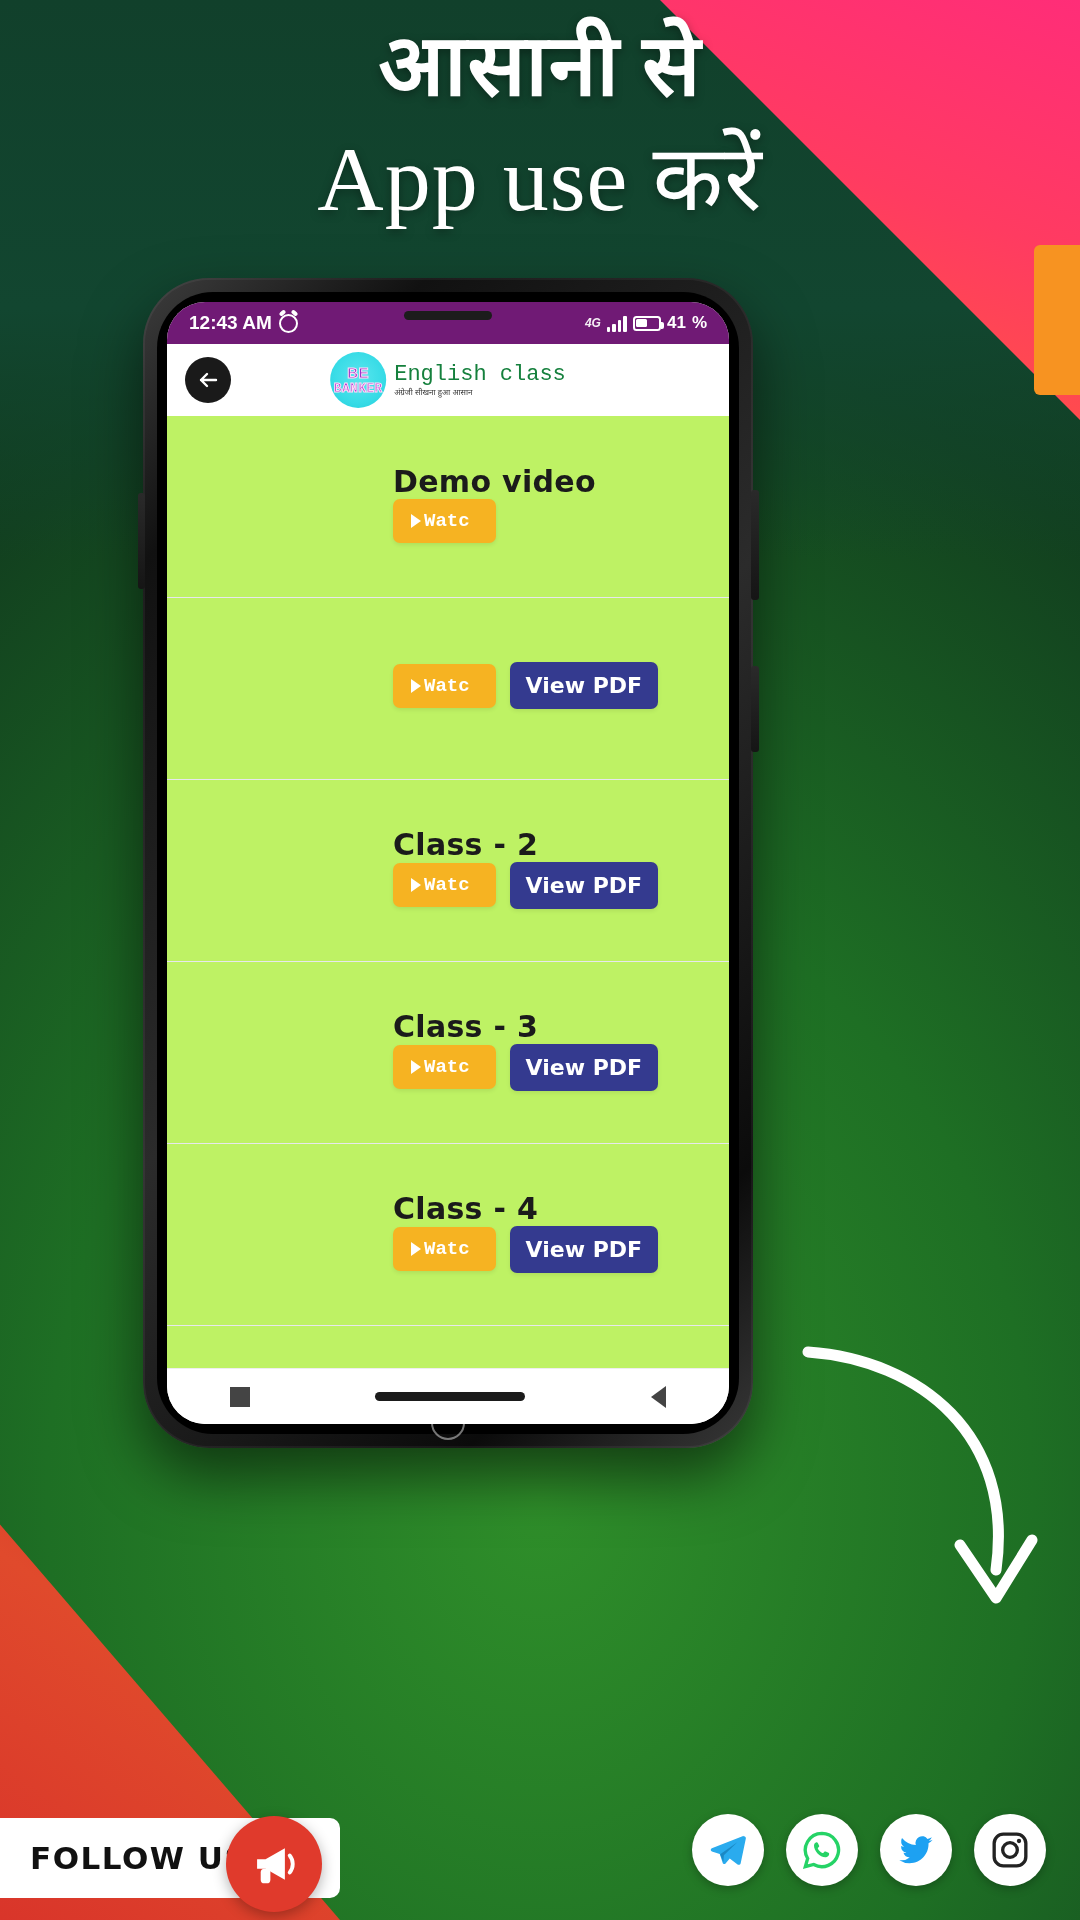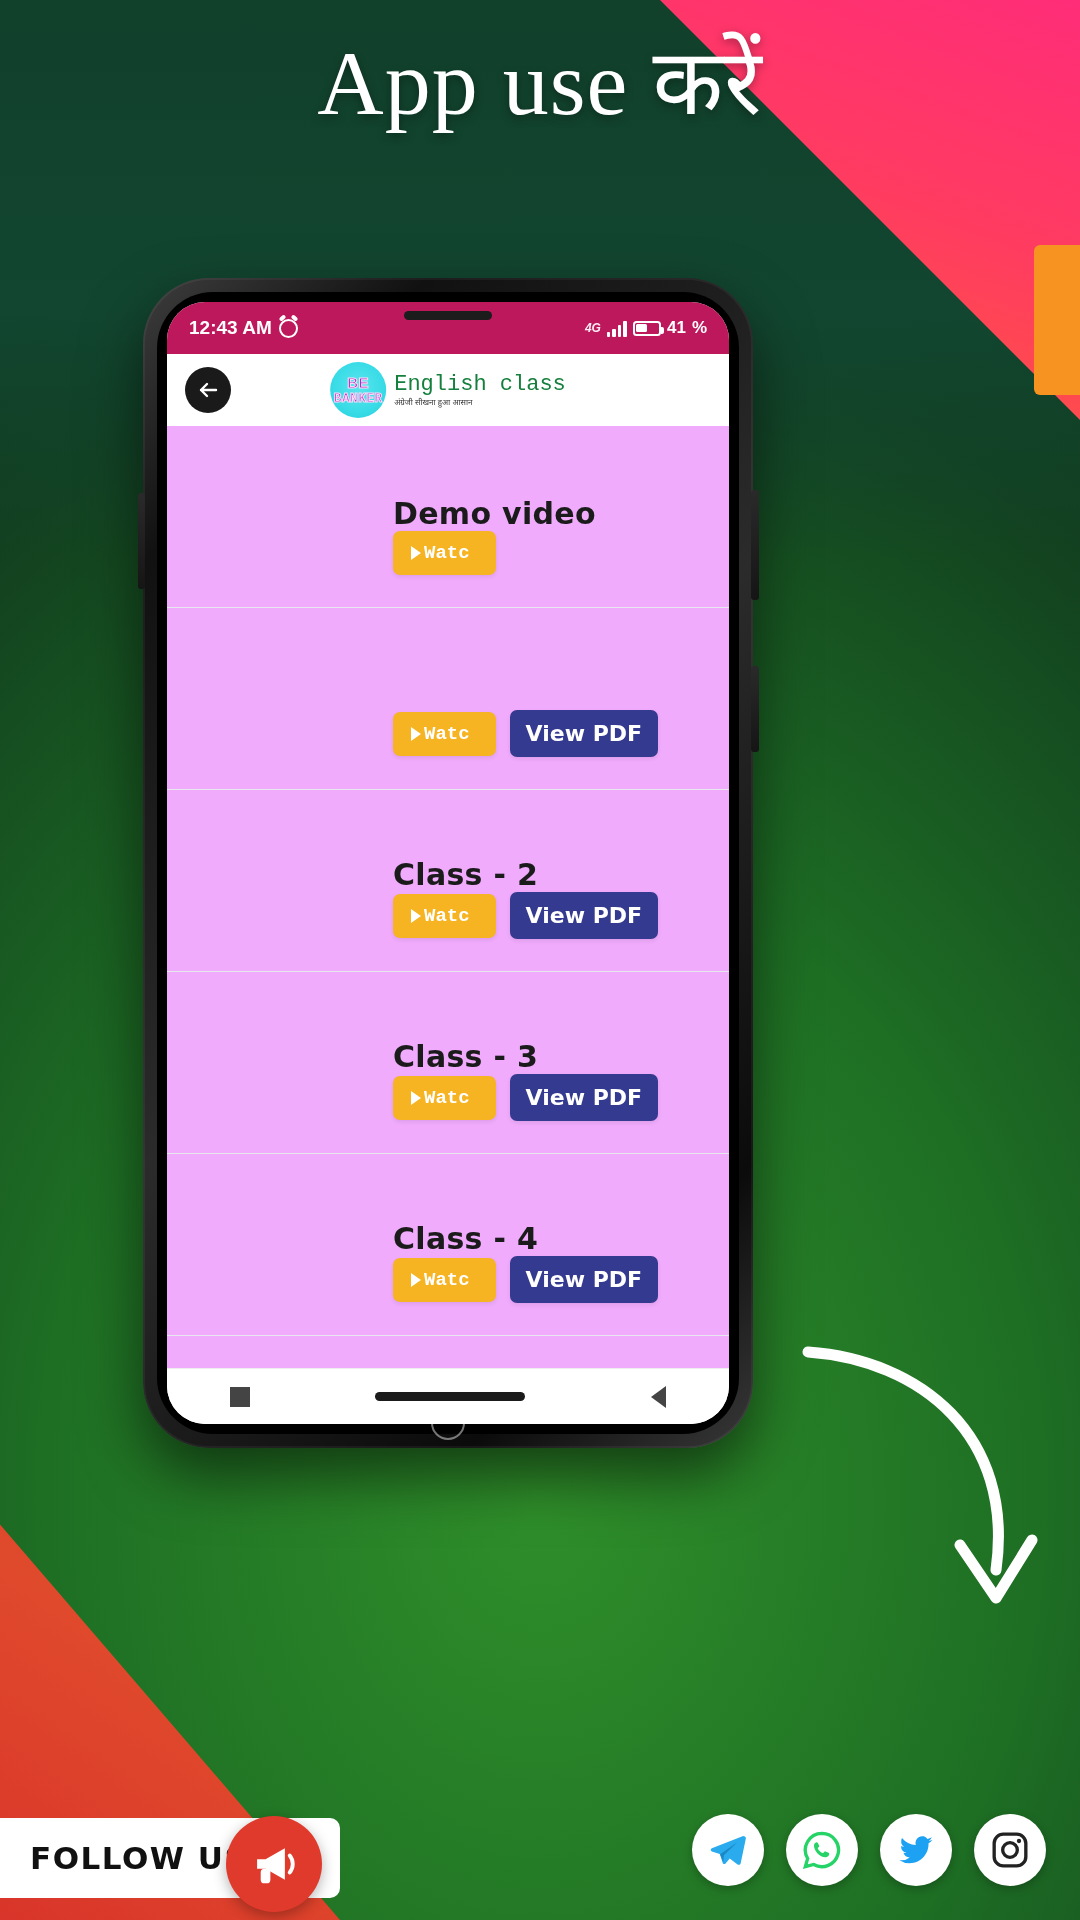--- a/index.html
+++ b/index.html
@@ -69,21 +69,21 @@
     display:flex; flex-direction:column;
   }
   
   .btn-side{ position:absolute; background:linear-gradient(180deg,#2a2a2a,#151515); border-radius:3px; }
   .btn-left-1{ left:-5px; top:215px; width:7px; height:96px; }
   .btn-right-1{ right:-6px; top:212px; width:8px; height:110px; }
   .btn-right-2{ right:-6px; top:388px; width:8px; height:86px; }
 
   
   .statusbar{
-    height:52px; background:#be185d; color:#fff; flex:0 0 auto;
+    height:42px; background:#701a75; color:#fff; flex:0 0 auto;
     display:flex; align-items:center; justify-content:space-between;
     padding:0 22px; font-size:19px; font-weight:bold; position:relative;
   }
   .sb-left{ display:flex; align-items:center; gap:7px; }
   .sb-right{ display:flex; align-items:center; gap:6px; font-size:17px; }
   .notch{
     position:absolute; left:50%; transform:translateX(-50%); top:9px;
     width:88px; height:9px; background:#1c1c1c; border-radius:6px;
   }
   .ico-alarm{ width:19px; height:19px; border:2.5px solid #fff; border-radius:50%; position:relative; display:inline-block;}
@@ -121,21 +121,21 @@
   }
   .brand-logo .be{ font-size:15px; font-weight:bold; color:#9b30c9; -webkit-text-stroke:1px #ffd9f5; letter-spacing:.5px;}
   .brand-logo .banker{ font-size:13px; font-weight:bold; color:#b13ed6; -webkit-text-stroke:1px #ffd9f5; letter-spacing:.3px; margin-top:2px;font-family:Liberation Mono, monospace;}
   .brand-txt{ display:flex; flex-direction:column; line-height:1;}
   .brand-txt .en{ font-family:Liberation Mono, monospace; font-size:22px; color:#15803d; font-weight:normal;}
   .brand-txt .hi{ font-size:8px; color:#333; margin-top:3px;}
 
   
   .app-list{ flex:1 1 auto; background:#f7f7fa; overflow:hidden; position:relative;}
   .row{
-    display:flex; align-items:flex-end; background:#f0abfc;
+    display:flex; align-items:center; background:#bef264;
     border-bottom:1px solid #e7e7ee; min-height:182px;
   }
   .thumb{
     flex:0 0 186px; margin:6px 0 6px 16px;
     background:#f2f2f5; position:relative; overflow:hidden;
     display:flex; align-items:flex-end; justify-content:center;
   }
   .thumb .ph-person{ width:100%; height:100%; position:relative; }
   
   .p-head{ position:absolute; left:50%; transform:translateX(-50%); top:16%; width:38%; aspect-ratio:1/1.15; background:#e8c9ad; border-radius:50% 50% 46% 46%;}
@@ -230,20 +230,21 @@
 </head>
 <body>
 
 <div class="bg-base"></div>
 <div class="bg-dark-top"></div>
 <div class="corner-pink"></div>
 <div class="tab-orange"></div>
 <div class="corner-red"></div>
 
 <div class="headline">
+  <div class="l1">आसानी से</div>
   <div class="l2">App use करें</div>
 </div>
 
 <div class="phone">
   <div class="phone-frame"></div>
   <div class="btn-side btn-left-1"></div>
   <div class="btn-side btn-right-1"></div>
   <div class="btn-side btn-right-2"></div>
   <div class="phone-inner"></div>
 

